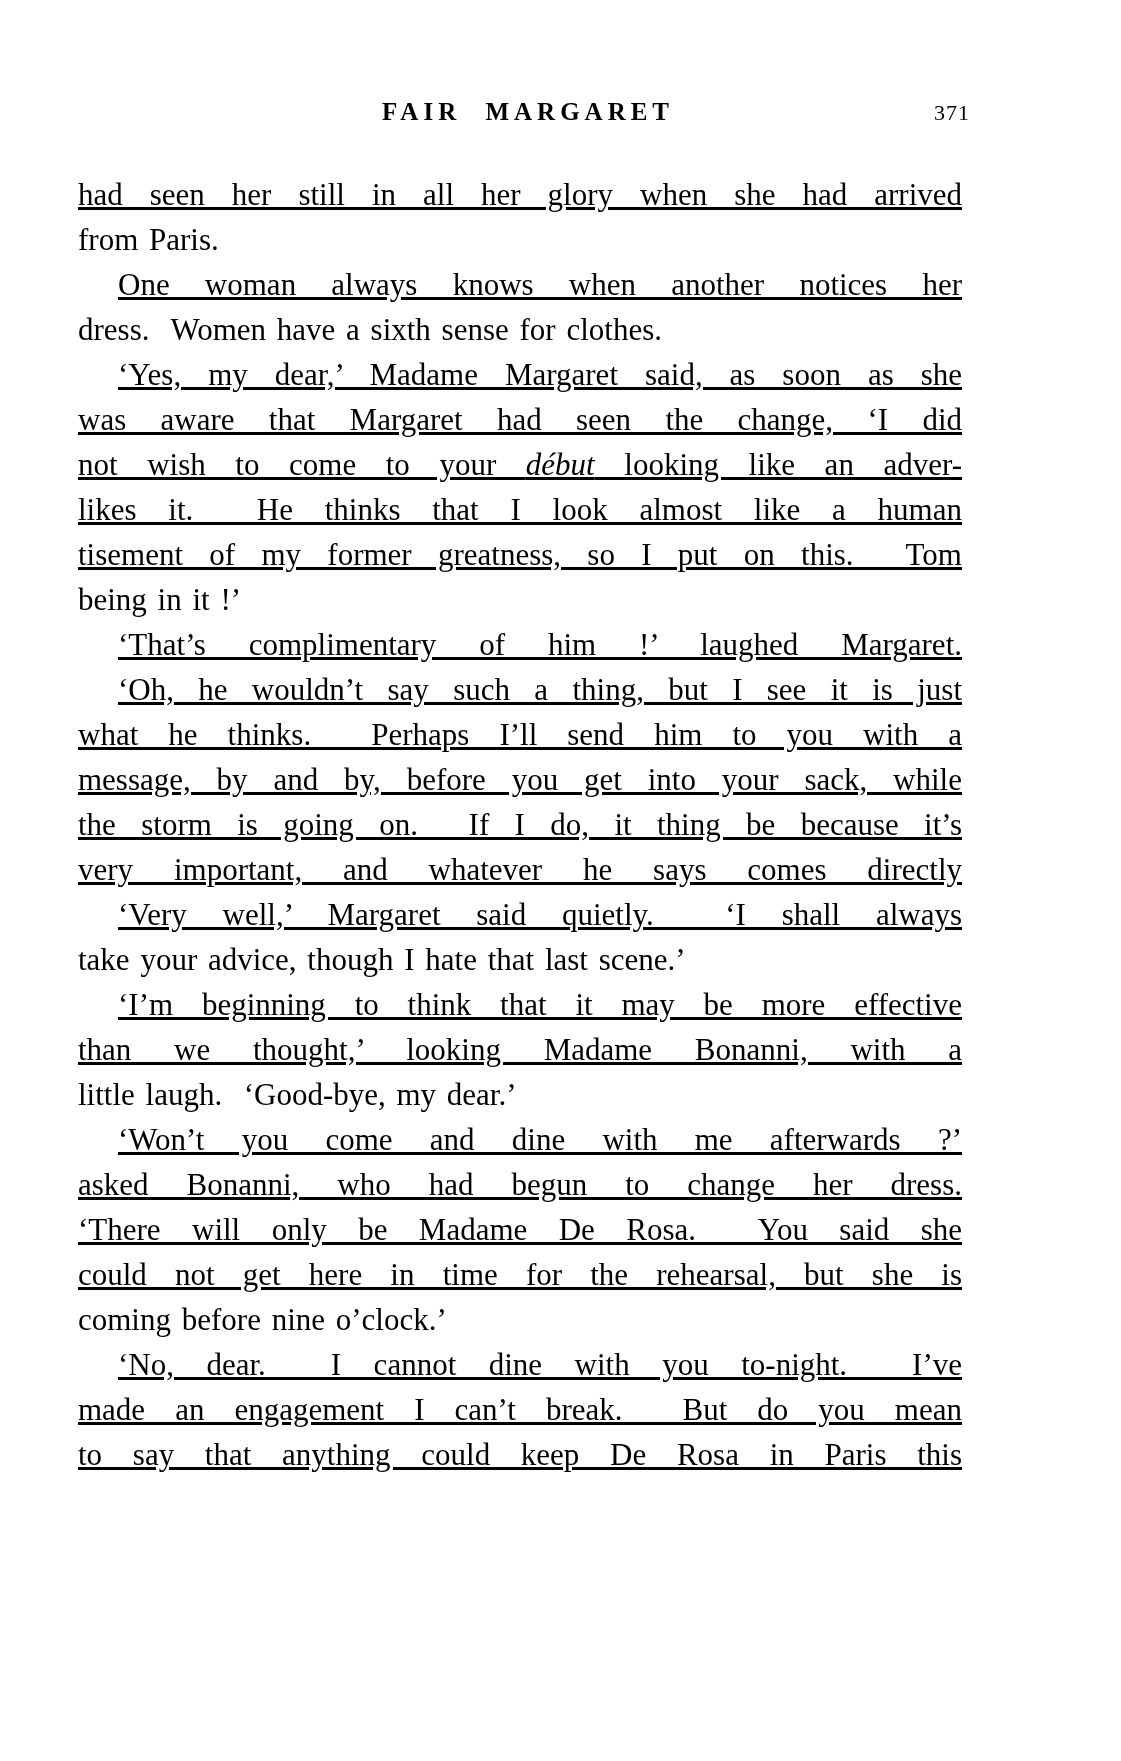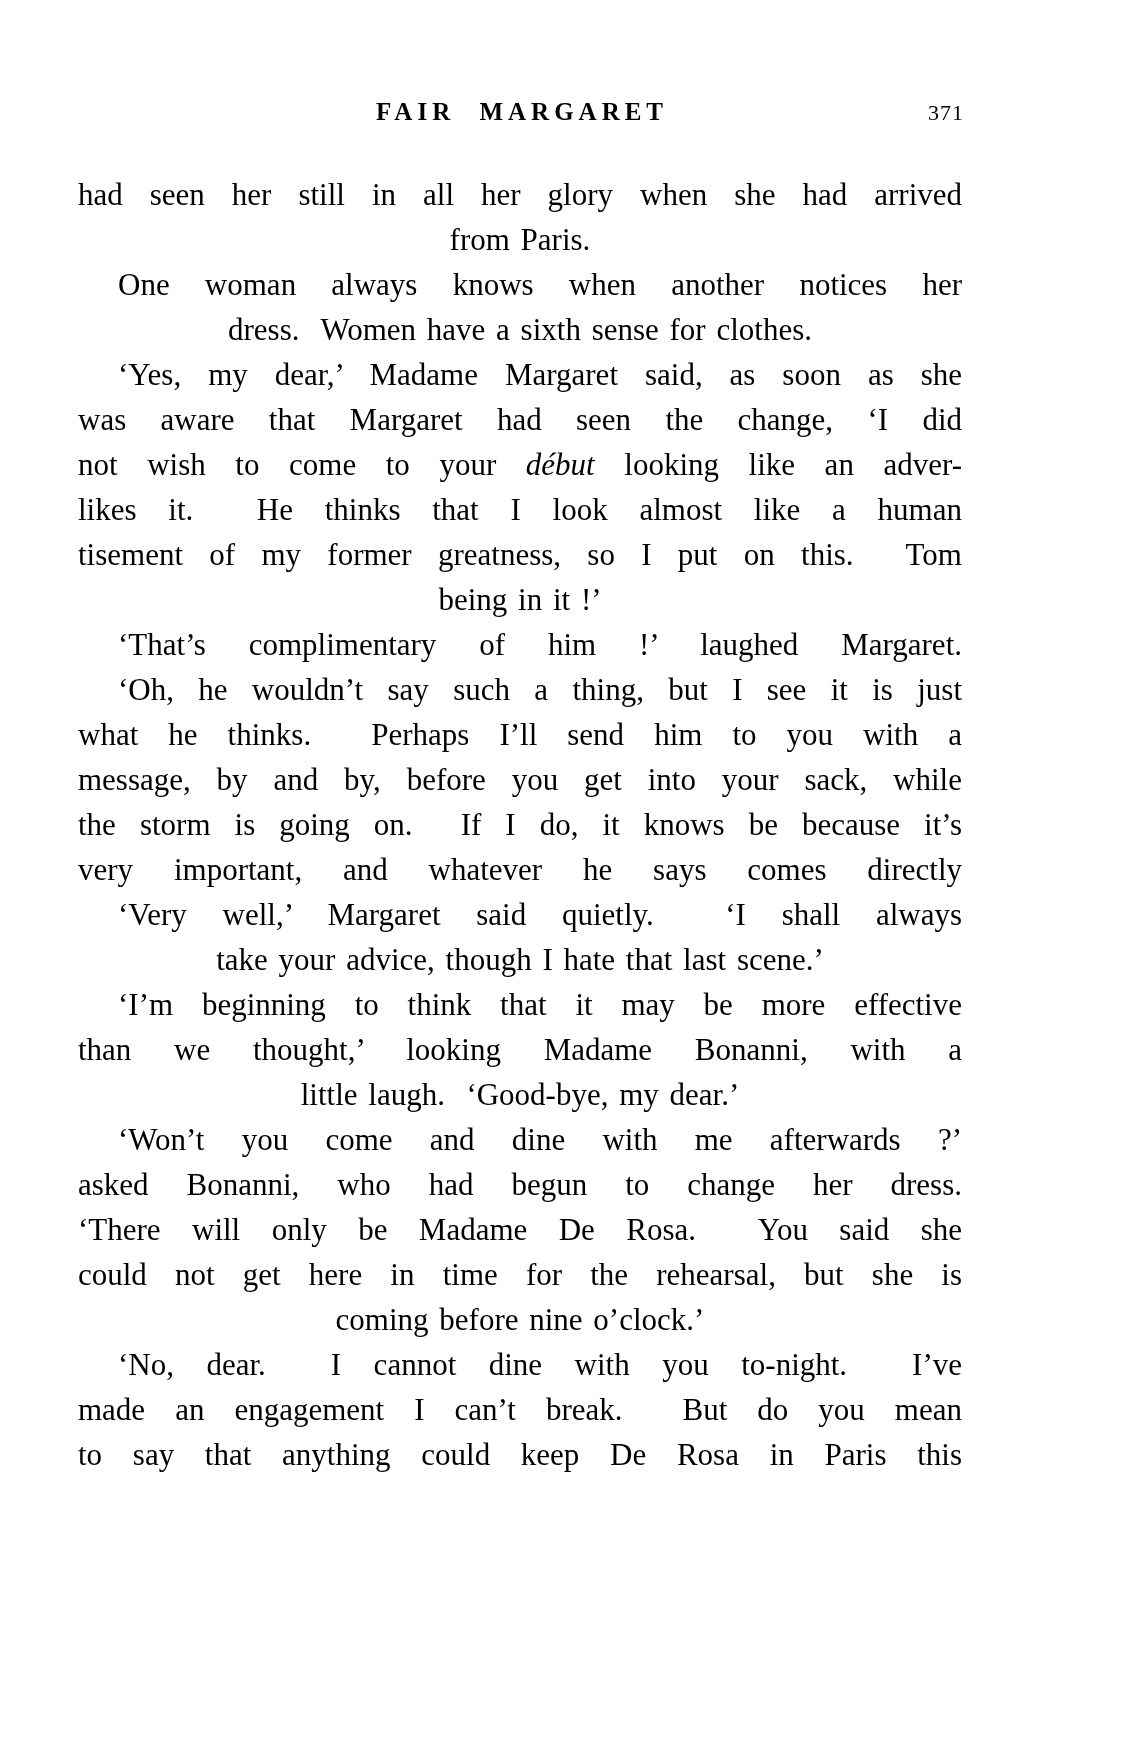--- a/index.html
+++ b/index.html
@@ -11,21 +11,21 @@
     position: relative;
     width: 1121px;
     height: 1761px;
     background: #ffffff;
     color: #000000;
     font-family: "Liberation Serif", "DejaVu Serif", serif;
     overflow: hidden;
   }
   .running-header {
     position: absolute;
-    left: 80px;
+    left: 86px;
     top: 98px;
     width: 884px;
     display: flex;
     align-items: baseline;
   }
   .running-header .spacer {
     width: 58px;
     flex: 0 0 auto;
   }
   .header-title {
@@ -49,25 +49,26 @@
     left: 78px;
     top: 172px;
     width: 884px;
   }
   .line {
     height: 45px;
     line-height: 45px;
     font-size: 31px;
     white-space: pre-wrap;
     word-spacing: 3px;
-    text-align: center;
+    text-align: left;
   }
   .line.j {
     text-align: justify;
     text-align-last: justify;
+    text-decoration: underline;
   }
   .line.in {
     padding-left: 40px;
   }
   .line i {
     font-style: italic;
   }
 </style>
 </head>
 <body>
@@ -87,21 +88,21 @@
       <div class="line j in">‘Yes, my dear,’ Madame Margaret said, as soon as she</div>
       <div class="line j">was aware that Margaret had seen the change, ‘I did</div>
       <div class="line j">not wish to come to your <i>début</i> looking like an adver-</div>
       <div class="line j">likes it.  He thinks that I look almost like a human</div>
       <div class="line j">tisement of my former greatness, so I put on this.  Tom</div>
       <div class="line">being in it !’</div>
       <div class="line j in">‘That’s complimentary of him !’ laughed Margaret.</div>
       <div class="line j in">‘Oh, he wouldn’t say such a thing, but I see it is just</div>
       <div class="line j">what he thinks.  Perhaps I’ll send him to you with a</div>
       <div class="line j">message, by and by, before you get into your sack, while</div>
-      <div class="line j">the storm is going on.  If I do, it knows be because it’s</div>
+      <div class="line j">the storm is going on.  If I do, it thing be because it’s</div>
       <div class="line j">very important, and whatever he says comes directly</div>
       <div class="line j in">‘Very well,’ Margaret said quietly.  ‘I shall always</div>
       <div class="line">take your advice, though I hate that last scene.’</div>
       <div class="line j in">‘I’m beginning to think that it may be more effective</div>
       <div class="line j">than we thought,’ looking Madame Bonanni, with a</div>
       <div class="line">little laugh.  ‘Good-bye, my dear.’</div>
       <div class="line j in">‘Won’t you come and dine with me afterwards ?’</div>
       <div class="line j">asked Bonanni, who had begun to change her dress.</div>
       <div class="line j">‘There will only be Madame De Rosa.  You said she</div>
       <div class="line j">could not get here in time for the rehearsal, but she is</div>

